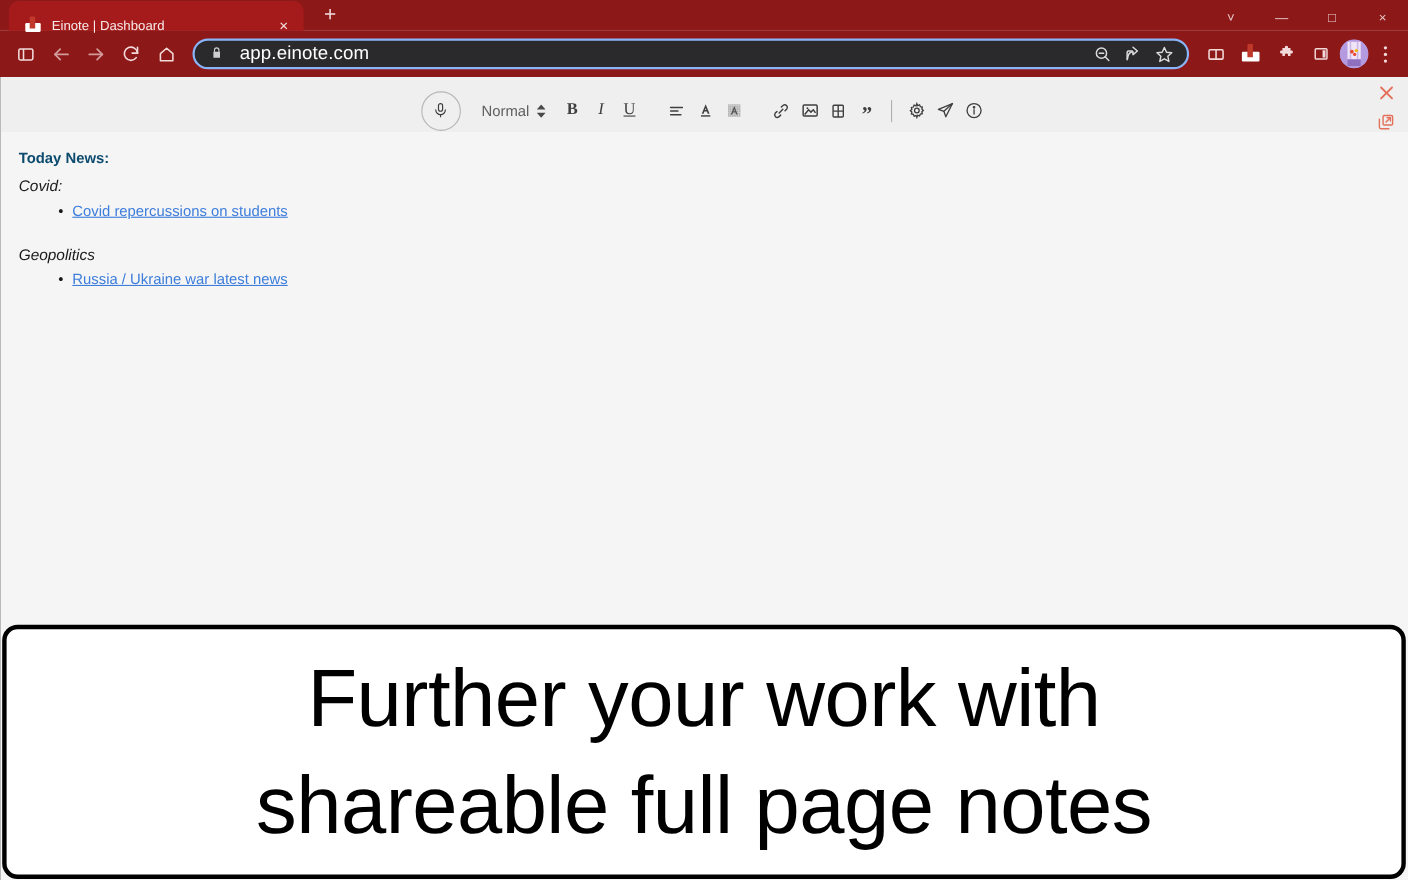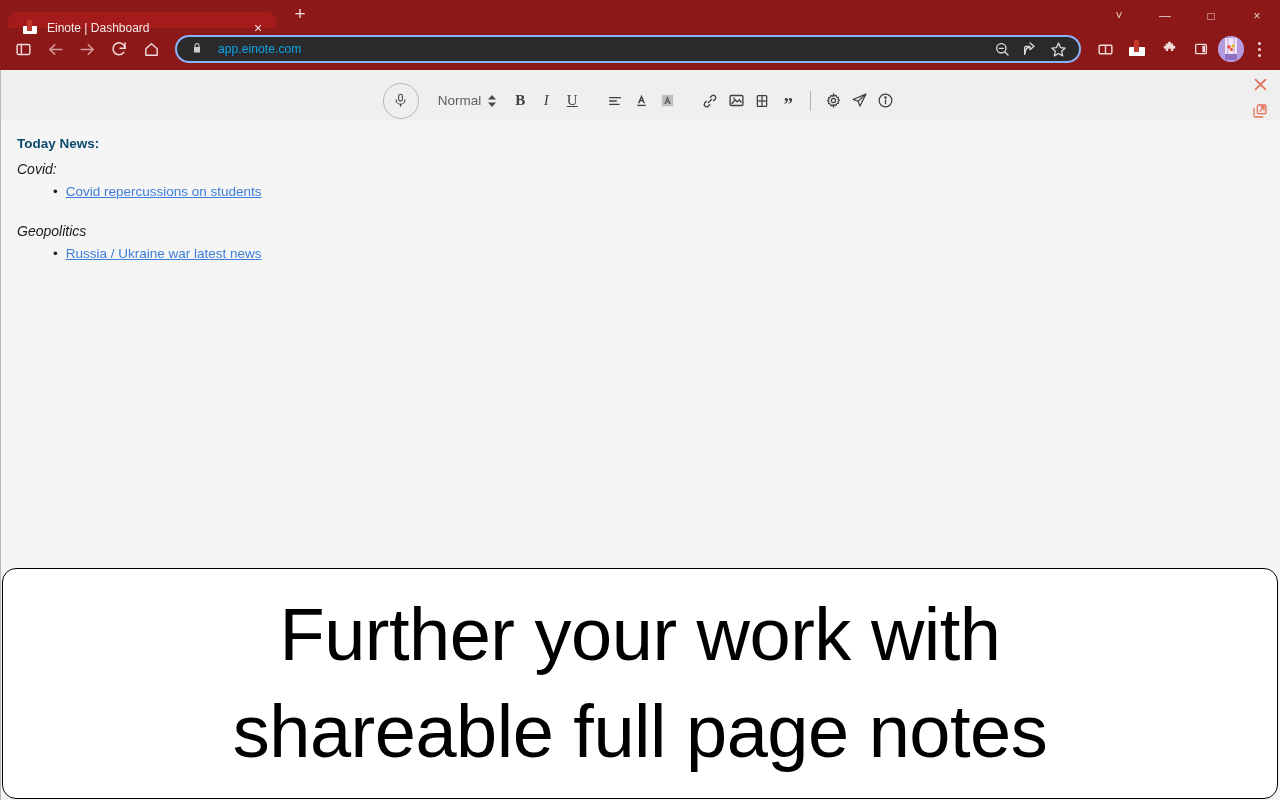--- a/index.html
+++ b/index.html
@@ -11,21 +11,21 @@
   }
 
   
   .browser { width: 1280px; height: 800px; position: relative; }
 
   .tabstrip {
     height: 28px; background: #8c1818;
     display: flex; align-items: flex-end; position: relative;
   }
   .tab {
-    width: 268px; height: 16px;
+    width: 268px; height: 27px;
     background: #a51b1b;
     border-radius: 9px 9px 0 0;
     display: flex; align-items: center;
     padding: 16px 8px 0 14px; gap: 9px;
     margin-left: 8px;
     position: relative;
   }
   .tab-favicon {
     width: 16px; height: 16px; flex: 0 0 16px;
     position: relative;
@@ -76,21 +76,21 @@
   .navbtn.dim { color: #d39c9c; }
   .navbtn svg { display: block; }
 
   .omnibox {
     flex: 1; height: 28px; background: #2a2a2c;
     border-radius: 15px; display: flex; align-items: center;
     margin: 0 7px; padding: 0 8px 0 14px;
     border: 2px solid #8ab4f8;
   }
   .omni-lock { width: 16px; height: 16px; margin-right: 11px; flex: 0 0 16px; color: #cfcfd2; }
-  .omni-url { flex: 1; color: #0ea5e9; font-size: 12px; letter-spacing: .1px; }
+  .omni-url { flex: 1; color: #ffffff; font-size: 17px; letter-spacing: .1px; }
   .omni-actions { display: flex; align-items: center; gap: 2px; }
   .omni-actions .navbtn { width: 26px; height: 26px; color: #dcdcdf; }
 
   .extbar { display: flex; align-items: center; gap: 2px; }
   .ext-einote { width: 18px; height: 18px; position: relative; }
   .ext-einote .card { position: absolute; left: 1px; bottom: 2px; width: 16px; height: 9px; background: #fff; border-radius: 1px; }
   .ext-einote .pen { position: absolute; left: 6px; top: 0; width: 5px; height: 12px; background: #c0392b; border-radius: 1px 1px 0 0; }
   .avatar {
     width: 26px; height: 26px; border-radius: 50%;
     background: #b49adf; display: flex; align-items: center; justify-content: center;
@@ -152,21 +152,21 @@
   .note-sec { font-size: 14px; font-style: italic; color: #1a1a1a; margin-bottom: 4px; font-family: "Liberation Sans", sans-serif; }
   .note-sec.spaced { margin-top: 20px; }
   .note-ul { list-style: none; padding-left: 36px; }
   .note-ul li { font-size: 13.5px; line-height: 21.5px; color: #1a1a1a; }
   .note-ul li::before { content: "•"; margin-right: 8px; color: #1a1a1a; }
   .note-ul li a { color: #3d7ddb; text-decoration: underline; }
 
   
   .banner {
     position: absolute; left: 2px; right: 2px; bottom: 1px; top: 568px;
-    background: #fff; border: 1px solid #000000; border-radius: 14px;
+    background: #fff; border: 4px solid #000000; border-radius: 14px;
     display: flex; align-items: center; justify-content: center;
     text-align: center;
   }
   .banner-text {
     font-size: 74px; line-height: 1.3; color: #000;
     font-family: "Liberation Sans", sans-serif;
     font-weight: 400; letter-spacing: -0.5px;
     max-width: 1040px;
   }
 </style>

